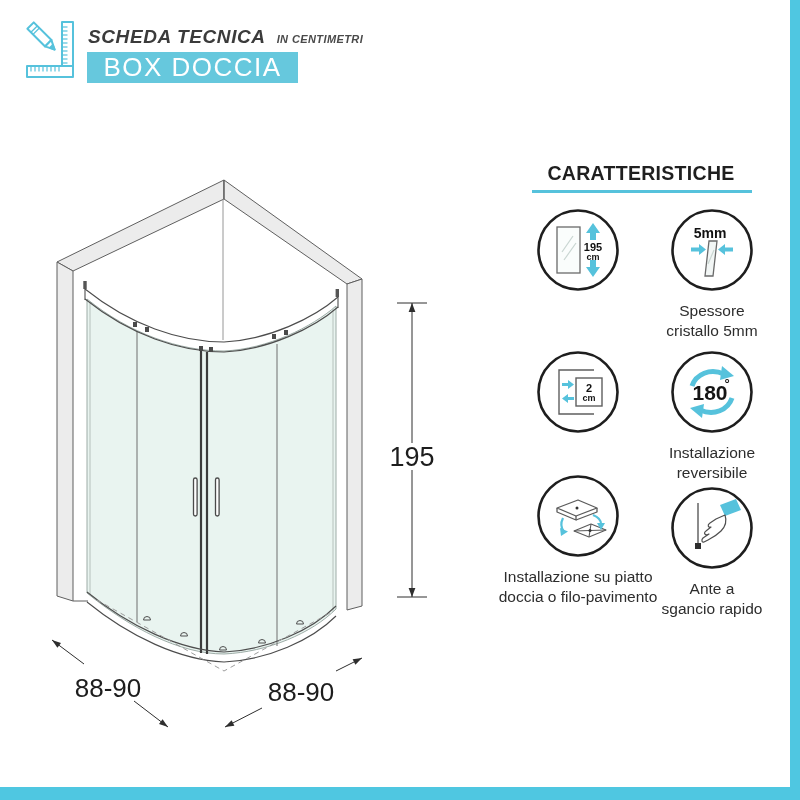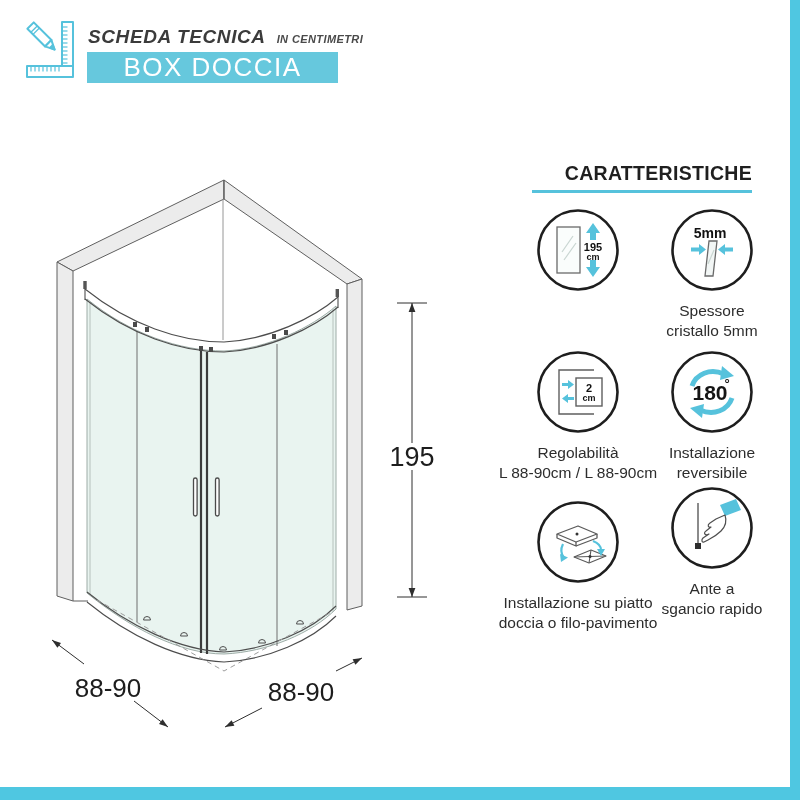--- a/index.html
+++ b/index.html
@@ -12,32 +12,32 @@
   
   .strip-right  { position:absolute; top:0; right:0; width:10px; height:800px; background:var(--strip,#4fc7e1); }
   .strip-bottom { position:absolute; left:0; bottom:0; width:800px; height:13px; background:var(--strip,#4fc7e1); }
 
   
   .hicon { position:absolute; left:24px; top:19px; width:58px; height:66px; }
   .brand-line { position:absolute; left:88px; top:26px; display:flex; align-items:baseline; white-space:nowrap; }
   .brand-title { font-style:italic; font-weight:bold; font-size:19px; letter-spacing:0.6px; color:#3b3b3b; }
   .brand-sub   { font-style:italic; font-weight:bold; font-size:11px; letter-spacing:0.4px; color:#4a4a4a; margin-left:11px;text-align:right; }
   .banner {
-    position:absolute; left:87px; top:52px; width:251px; height:31px;
+    position:absolute; left:87px; top:52px; width:211px; height:31px;
     background:var(--banner,#66c8dd); color:#ffffff;
     display:flex; align-items:center; justify-content:center;
     font-size:26px; letter-spacing:1.5px; font-weight:normal;
   }
 
   
   .drawing { position:absolute; left:30px; top:100px; width:430px; height:660px; }
   .drawing text { font-family:"Liberation Sans", sans-serif; fill:#1d1d1d; }
 
   
-  .feat-title { position:absolute; left:530px; top:162px; width:222px; text-align:right;
+  .feat-title { position:absolute; left:530px; top:162px; width:222px; text-align:center;
                 font-size:19.5px; font-weight:bold; letter-spacing:0.3px; color:#1f1f1f; }
   .feat-underline { position:absolute; left:532px; top:190px; width:220px; height:3px; background:var(--accent,#56c2dc); }
   .cell { position:absolute; width:180px; text-align:center; }
   .cell svg.fi { display:block; margin:0 auto; width:84px; height:84px; }
   .caption { margin-top:9px; font-size:15.5px; line-height:1.28; color:#2d2d2d; white-space:pre-line; }
   .fi text { font-family:"Liberation Sans", sans-serif; }
 </style>
 </head>
 <body>
 
@@ -198,39 +198,37 @@
 <div class="cell" style="left:488px; top:350px;">
   <svg class="fi" viewBox="0 0 84 84">
     <circle cx="42" cy="42" r="39.5" fill="#ffffff" stroke="#1e1e1e" stroke-width="2.6"></circle>
     <path d="M 58 20 L 23 20 L 23 64 L 58 64" fill="none" stroke="#5f5f5f" stroke-width="1.4"></path>
     <rect x="40" y="28" width="26" height="28" fill="#ffffff" stroke="#5f5f5f" stroke-width="1.4"></rect>
     <polygon points="26,33 32,33 32,30 38,34.5 32,39 32,36 26,36" style="fill:var(--accent,#56c2dc)"></polygon>
     <polygon points="38,47 32,47 32,44 26,48.5 32,53 32,50 38,50" style="fill:var(--accent,#56c2dc)"></polygon>
     <text x="53" y="42" font-size="11" font-weight="bold" text-anchor="middle" fill="#111111">2</text>
     <text x="53" y="51" font-size="9" font-weight="bold" text-anchor="middle" fill="#111111">cm</text>
   </svg>
-  <div class="caption">Regolabilità
-L 88-90cm / L 88-90cm</div>
 </div>
 
 <div class="cell" style="left:622px; top:350px;">
   <svg class="fi" viewBox="0 0 84 84">
     <circle cx="42" cy="42" r="39.5" fill="#ffffff" stroke="#1e1e1e" stroke-width="2.6"></circle>
     <path d="M 22 36 C 26 24 40 18 54 24" fill="none" style="stroke:var(--accent,#56c2dc)" stroke-width="5"></path>
     <polygon points="52,16 64,26 50,30" style="fill:var(--accent,#56c2dc)"></polygon>
     <path d="M 62 48 C 58 60 44 66 30 60" fill="none" style="stroke:var(--accent,#56c2dc)" stroke-width="5"></path>
     <polygon points="32,68 20,58 34,54" style="fill:var(--accent,#56c2dc)"></polygon>
     <text x="40" y="50" font-size="21" font-weight="bold" text-anchor="middle" fill="#151515">180</text>
     <text x="57" y="38" font-size="13" font-weight="bold" text-anchor="middle" fill="#151515">°</text>
   </svg>
   <div class="caption">Installazione
 reversibile</div>
 </div>
 
-<div class="cell" style="left:478px; top:500px; width:200px;">
+<div class="cell" style="left:478px; top:474px; width:200px;">
   <svg class="fi" viewBox="0 0 84 84">
     <circle cx="42" cy="42" r="39.5" fill="#ffffff" stroke="#1e1e1e" stroke-width="2.6"></circle>
     <g fill="#ffffff" stroke="#5a5a5a" stroke-width="1.3" stroke-linejoin="round">
       <polygon points="21,34 42,26 61,34 40,42"></polygon>
       <polyline points="21,34 21,38 40,46 40,42" fill="none"></polyline>
       <polyline points="61,34 61,38 40,46" fill="none"></polyline>
     </g>
     <circle cx="41" cy="34" r="1.5" fill="#333333"></circle>
     <g fill="none" stroke="#5a5a5a" stroke-width="1.1" stroke-linejoin="round">
       <polygon points="38,57 55,50 70,56 53,63"></polygon>

